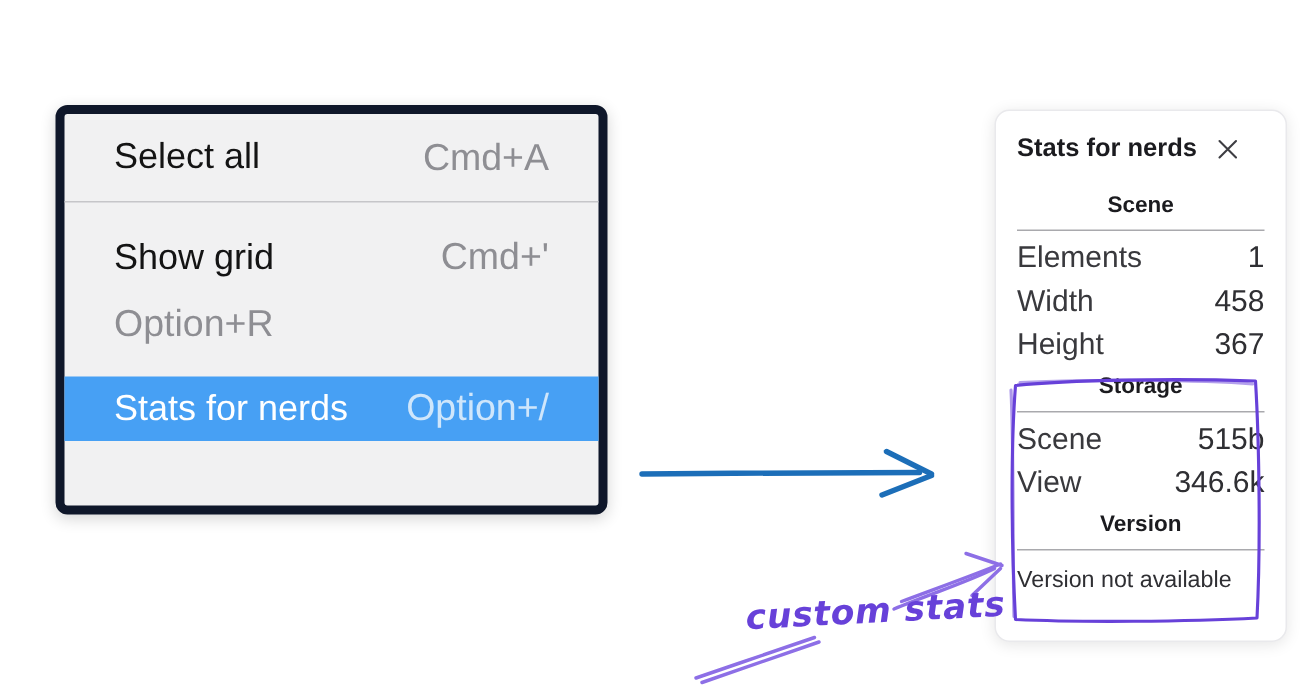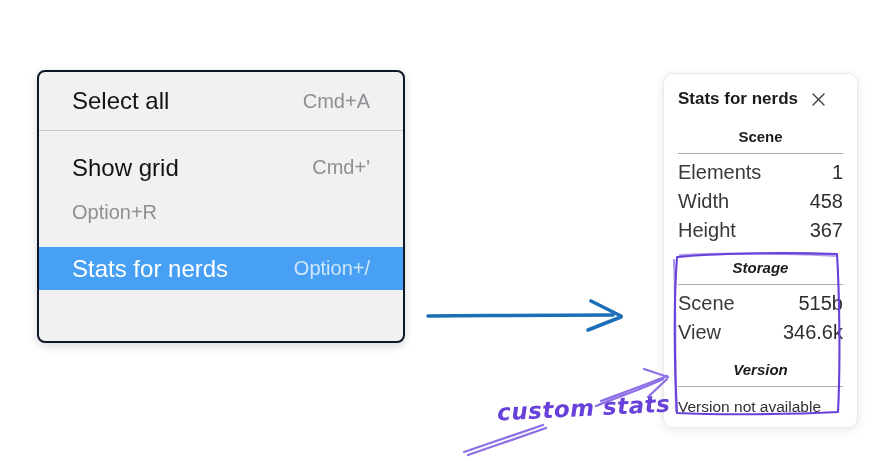--- a/index.html
+++ b/index.html
@@ -5,28 +5,28 @@
   html,body{margin:0;padding:0;background:#fff;}
   .canvas{
     position:relative;width:873px;height:461px;background:#ffffff;
     font-family:"Liberation Sans",sans-serif;overflow:hidden;
   }
 
   
   .menu{
     position:absolute;left:37px;top:70px;width:368px;height:273px;
     box-sizing:border-box;background:#f1f1f2;
-    border:2px solid #0f172a;border-radius:8px;
+    border:6px solid #0f172a;border-radius:8px;
     box-shadow:0 3px 10px rgba(0,0,0,.16);
   }
   .menu-row{
     display:flex;justify-content:space-between;align-items:center;
     padding:0 33px;font-size:24px;color:#141414;cursor:default;
   }
-  .menu-row .shortcut{font-size:20px;color:#8e8e93;}
+  .menu-row .shortcut{font-size:25px;color:#8e8e93;}
   .menu-row.row-first{height:58px;}
   .menu-divider{height:1px;background:#c6c6c9;}
   .menu-body{padding:14px 0 10px;}
   .menu-body .menu-row{height:45px;gap:12px;}
   .menu-row.highlighted{height:43px;margin-top:12px;color:#ffffff;}
   .menu-row.highlighted .shortcut{color:#cfe6fb;}
 
   
   .panel{
     position:absolute;left:663px;top:73px;width:195px;height:355px;
@@ -38,21 +38,21 @@
   .panel-header{display:flex;justify-content:space-between;align-items:center;height:26px;}
   .panel-title{font-size:17px;font-weight:700;color:#1b1b1f;}
   .close-btn{
     background:none;border:none;padding:0;margin-right:16px;cursor:pointer;
     width:18px;height:18px;display:flex;align-items:center;justify-content:center;
   }
   .section-heading{
     text-align:center;font-weight:700;font-size:15px;color:#1b1b1f;
     margin:16px 0 0;line-height:18px;
   }
-  .sec-mid .section-heading{margin-top:14px;font-style:italic;}
+  .sec-mid .section-heading{margin-top:4px;}
   .panel hr{border:none;border-top:1px solid #a9a9ad;margin:7px 0 4px;}
   .stat-row{
     display:flex;justify-content:space-between;align-items:center;
     font-size:20px;height:29px;
   }
   .stat-row .stat-value{color:#2f2f33;}
   .version-note{font-size:15.5px;color:#2f2f33;padding-top:6px;line-height:20px;}
 
   
   .overlay{position:absolute;left:0;top:0;pointer-events:none;}

